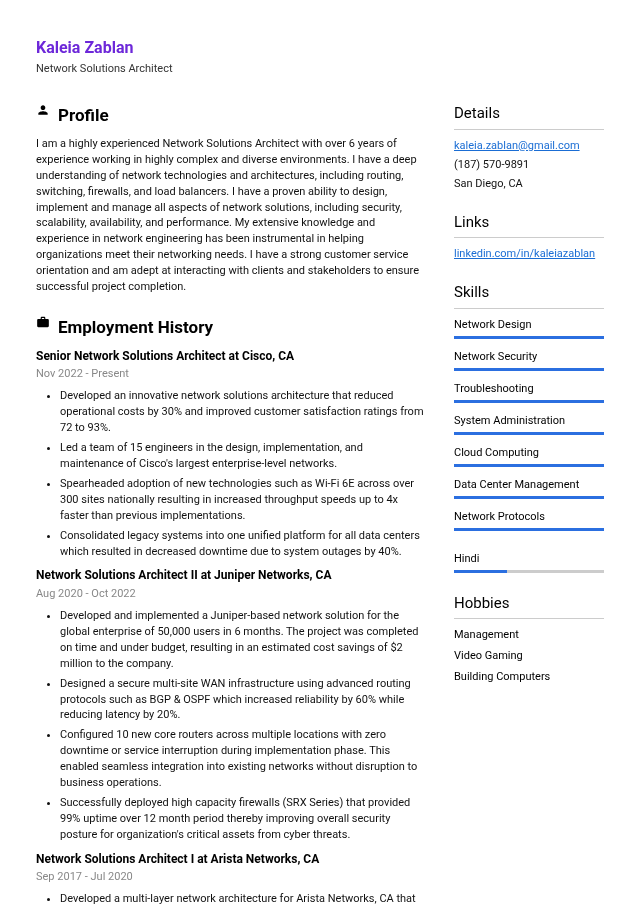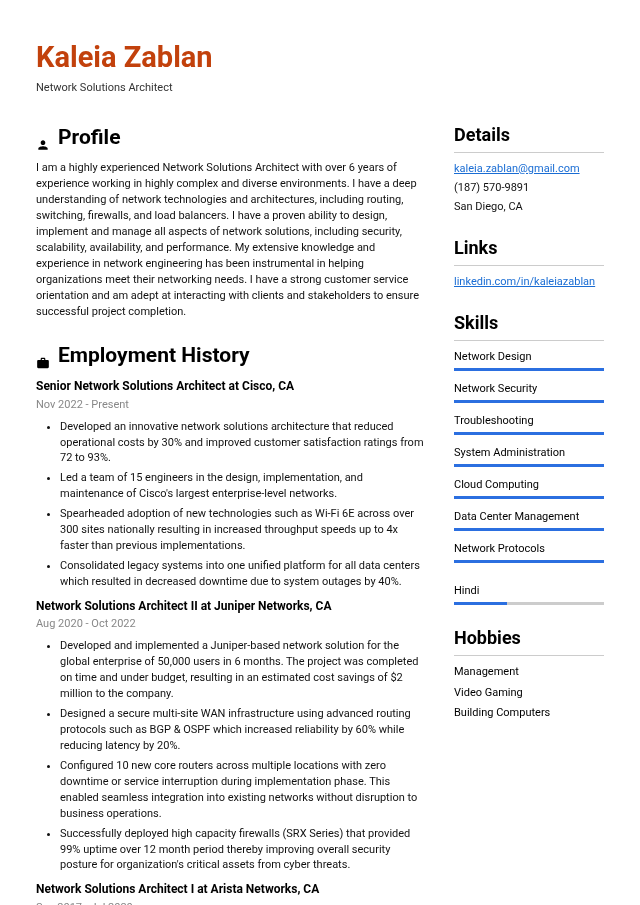--- a/index.html
+++ b/index.html
@@ -8,48 +8,48 @@
     background: #fff;
     color: #000;
     width: 640px;
     height: 905px;
     overflow: hidden;
     padding: 36px 36px 0 36px;
     font-size: 11px;
     line-height: 1.45;
   }
   .header { margin-bottom: 26px; }
-  .name { font-size: 29px; font-weight: 700; color: #c2410c; }
+  .name { font-size: 16px; font-weight: 700; color: #6d28d9; }
   .title { font-size: 11px; color: #333; margin-top: 2px; }
   .columns { display: flex; gap: 28px; }
   .main { flex: 1; }
   .side { width: 150px; flex-shrink: 0; }
 
   .section-head {
     display: flex;
-    align-items: flex-end;
+    align-items: flex-start;
     gap: 8px;
-    font-size: 21px;
+    font-size: 17px;
     font-weight: 700;
     margin-bottom: 8px;
   }
   .section-head svg { width: 14px; height: 14px; fill: #000; flex-shrink: 0; }
 
   .profile-text { color: #111; margin-bottom: 20px; }
 
   .job { margin-bottom: 8px; }
   .job-title { font-size: 12px; font-weight: 700; margin-bottom: 1px; }
   .job-dates { font-size: 11px; color: #888; margin-bottom: 6px; }
   .bullets { list-style: disc; padding-left: 24px; }
   .bullets li { margin-bottom: 4px; color: #111; }
 
   .side-section { margin-bottom: 20px; }
   .side-head {
-    font-size: 18px;
-    font-weight: 700;
+    font-size: 15px;
+    font-weight: 400;
     border-bottom: 1px solid #ccc;
     padding-bottom: 4px;
     margin-bottom: 8px;
   }
   .side-line { margin-bottom: 3px; color: #111; }
   .side-link { color: #1a6dd4; text-decoration: underline; cursor: pointer; word-break: break-all; }
 
   .skill { margin-bottom: 10px; }
   .skill-name { font-size: 11px; margin-bottom: 3px; }
   .bar { position: relative; height: 3px; background: #ccc; width: 100%; }

